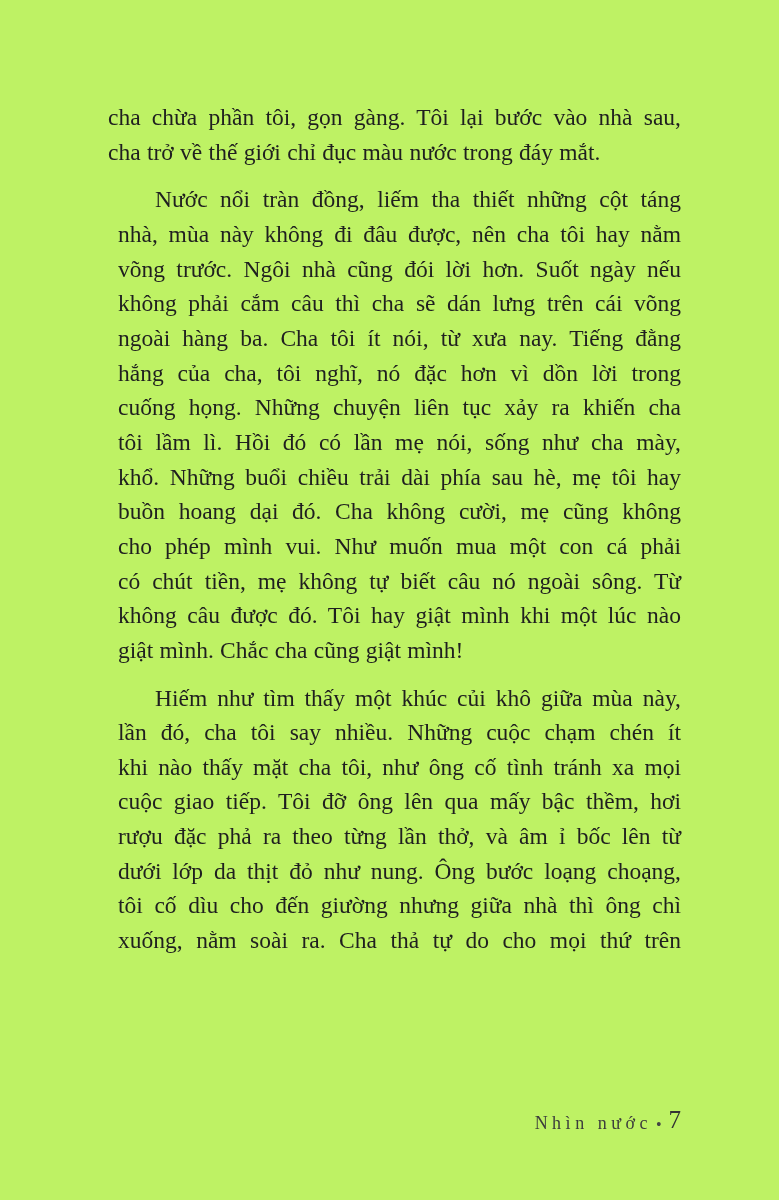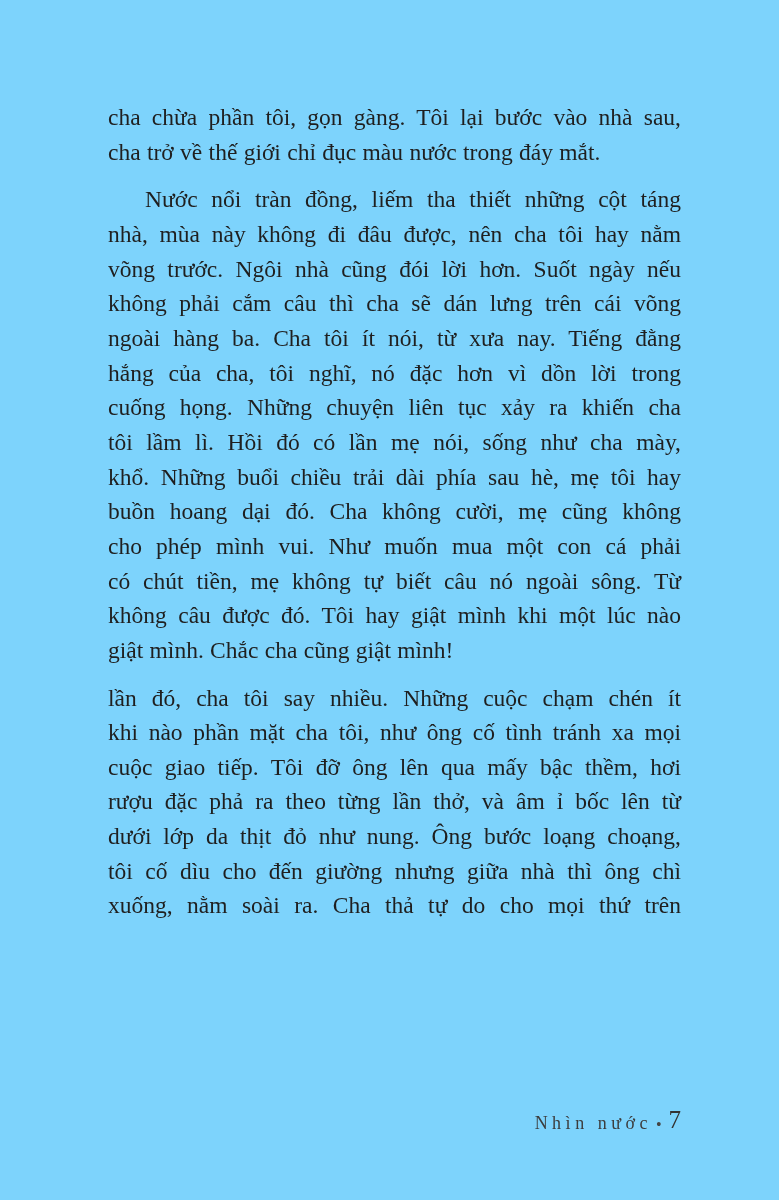--- a/index.html
+++ b/index.html
@@ -4,36 +4,36 @@
 <style>
   html, body {
     margin: 0;
     padding: 0;
     background: #ffffff;
   }
   .page {
     position: relative;
     width: 779px;
     height: 1200px;
-    background: #7dd3fc;
+    background: #bef264;
     overflow: hidden;
     font-family: "Liberation Serif", "DejaVu Serif", serif;
   }
   .textblock {
     position: absolute;
     left: 108px;
     top: 100px;
     width: 573px;
     color: #1f1f1f;
     font-size: 23.5px;
     line-height: 34.66px;
     word-spacing: 0.02em;
   }
   .para { margin: 0; }
-  .para + .para { margin-top: 13px; }
+  .para + .para { margin-top: 13px; margin-left: 10px; }
   .line {
     text-align: justify;
     text-align-last: justify;
     white-space: normal;
   }
   .line.end {
     text-align-last: left;
   }
   .line.first {
     text-indent: 37px;
@@ -83,22 +83,23 @@
       <div class="line">tôi lầm lì. Hồi đó có lần mẹ nói, sống như cha mày,</div>
       <div class="line">khổ. Những buổi chiều trải dài phía sau hè, mẹ tôi hay</div>
       <div class="line">buồn hoang dại đó. Cha không cười, mẹ cũng không</div>
       <div class="line">cho phép mình vui. Như muốn mua một con cá phải</div>
       <div class="line">có chút tiền, mẹ không tự biết câu nó ngoài sông. Từ</div>
       <div class="line">không câu được đó. Tôi hay giật mình khi một lúc nào</div>
       <div class="line end">giật mình. Chắc cha cũng giật mình!</div>
     </div>
 
     <div class="para">
+      <div class="line first">Hiếm như tìm thấy một khúc củi khô giữa mùa này,</div>
       <div class="line">lần đó, cha tôi say nhiều. Những cuộc chạm chén ít</div>
-      <div class="line">khi nào phần mặt cha tôi, như ông cố tình tránh xa mọi</div>
+      <div class="line">khi nào thấy mặt cha tôi, như ông cố tình tránh xa mọi</div>
       <div class="line">cuộc giao tiếp. Tôi đỡ ông lên qua mấy bậc thềm, hơi</div>
       <div class="line">rượu đặc phả ra theo từng lần thở, và âm ỉ bốc lên từ</div>
       <div class="line">dưới lớp da thịt đỏ như nung. Ông bước loạng choạng,</div>
       <div class="line">tôi cố dìu cho đến giường nhưng giữa nhà thì ông chì</div>
       <div class="line">xuống, nằm soài ra. Cha thả tự do cho mọi thứ trên</div>
     </div>
 
   </div>
 
   <div class="running-footer">

